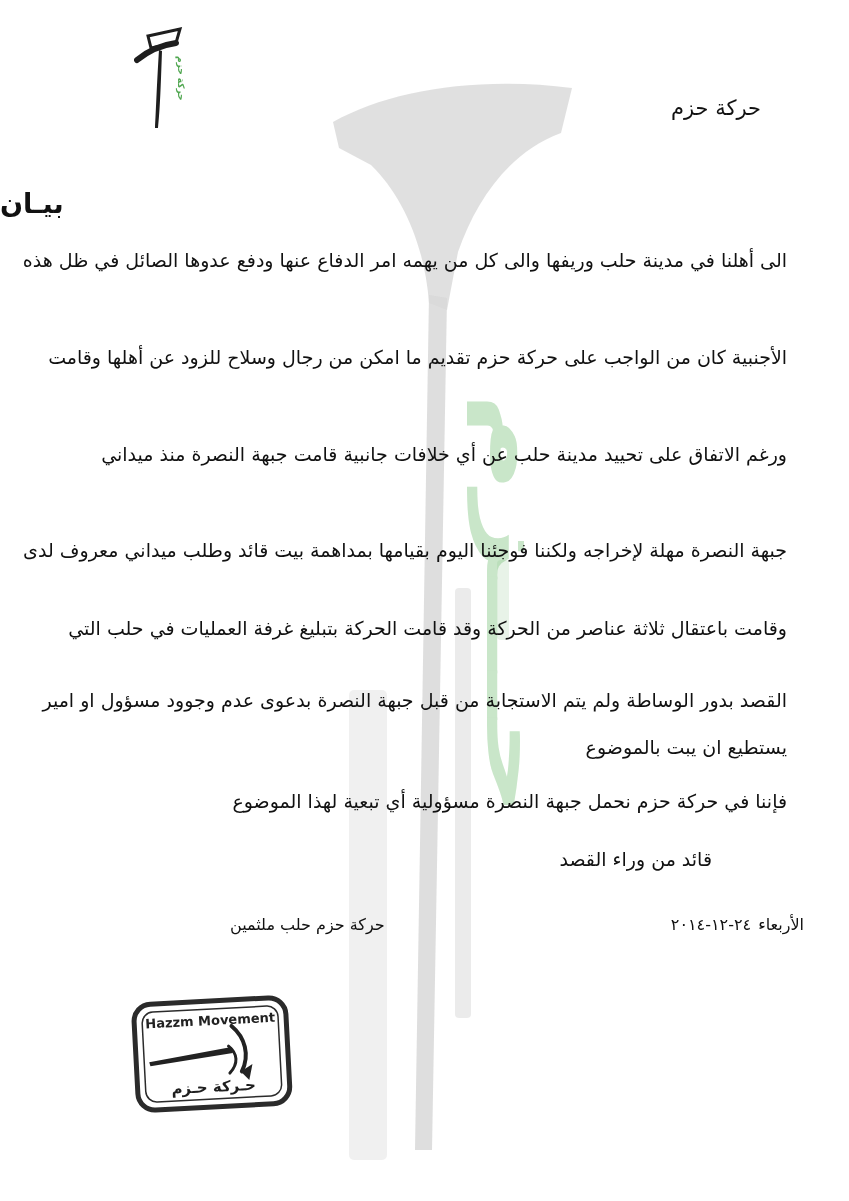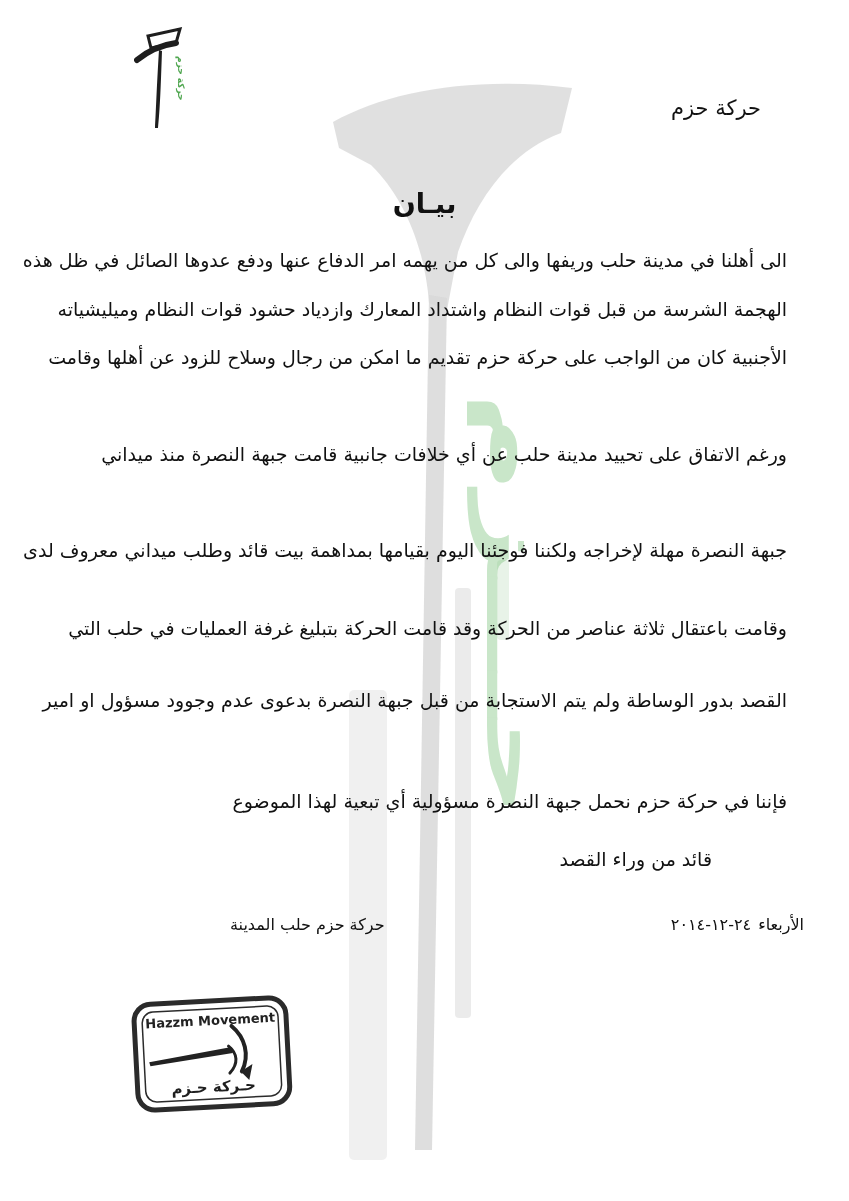--- a/index.html
+++ b/index.html
@@ -28,21 +28,21 @@
     position:absolute;left:176px;top:56px;height:70px;
     writing-mode:vertical-rl;font-size:9px;font-weight:bold;
     color:#3f9e3f;letter-spacing:1px;opacity:.9;
   }
   .org-name{
     position:absolute;top:96px;right:88px;
     direction:rtl;font-size:21px;white-space:nowrap;
   }
   .doc-title{
     position:absolute;top:188px;left:0;right:0;
-    text-align:center;direction:rtl;
+    text-align:left;direction:rtl;
     font-size:27px;font-weight:bold;
   }
   
   .line{
     position:absolute;right:62px;
     direction:rtl;text-align:right;white-space:nowrap;
     font-size:19px;line-height:40px;height:40px;
   }
   .l1{top:240px}.l2{top:289px}.l3{top:337px}.l4{top:386px}
   .l5{top:434px}.l6{top:481px}.l7{top:530px}.l8{top:579px}
@@ -91,34 +91,34 @@
       <path d="M25,24 C23,55 22,85 21,102 L24,102 C26,85 27,55 28,25 Z" fill="#1e1e1e"></path>
     </svg>
   </div>
   <div class="logo-green-text">حركة حزم</div>
 
   <div class="org-name">حركة حزم</div>
 
   <div class="doc-title">بيـان</div>
 
   <div class="line l1">الى أهلنا في مدينة حلب وريفها والى كل من يهمه امر الدفاع عنها ودفع عدوها الصائل في ظل هذه</div>
-  <div class="line l2">الهجمة الشرسة من قبل قوات النظام واشتداد المعارك وازدياد حشود قوات النظام وميليشياته</div>
   <div class="line l3">الأجنبية كان من الواجب على حركة حزم تقديم ما امكن من رجال وسلاح للزود عن أهلها وقامت</div>
   <div class="line l5">ورغم الاتفاق على تحييد مدينة حلب عن أي خلافات جانبية قامت جبهة النصرة منذ ميداني</div>
   <div class="line l7">جبهة النصرة مهلة لإخراجه ولكننا فوجئنا اليوم بقيامها بمداهمة بيت قائد وطلب ميداني معروف لدى</div>
   <div class="line l9">وقامت باعتقال ثلاثة عناصر من الحركة وقد قامت الحركة بتبليغ غرفة العمليات في حلب التي</div>
   <div class="line l10">القصد بدور الوساطة ولم يتم الاستجابة من قبل جبهة النصرة بدعوى عدم وجوود مسؤول او امير</div>
+  <div class="line l11">يستطيع ان يبت بالموضوع</div>
   <div class="line l12">فإننا في حركة حزم نحمل جبهة النصرة مسؤولية أي تبعية لهذا الموضوع</div>
   <div class="line l13">قائد من وراء القصد</div>
 
   <div class="date-line">
     <span>الأربعاء</span>
     <bdo dir="ltr">٢٠١٤-١٢-٢٤</bdo>
   </div>
-  <div class="signature">حركة حزم حلب المدينة</div>
+  <div class="signature">حركة حزم حلب ملثمين</div>
 
   <div class="stamp">
     <svg width="160" height="114" viewBox="0 0 160 114">
       <rect x="4" y="4" width="152" height="106" rx="17" fill="#ffffff" stroke="#2b2b2b" stroke-width="5"></rect>
       <rect x="12" y="12" width="136" height="90" rx="11" fill="none" stroke="#2b2b2b" stroke-width="1.5"></rect>
       <text x="80" y="28" text-anchor="middle" font-family="DejaVu Sans,sans-serif" font-size="13" font-weight="bold" fill="#222222">Hazzm Movement</text>
       <g>
         <path d="M17,62 L100,51 L101,57 L18,66 Z" fill="#222222"></path>
         <path d="M101,30 C114,42 118,60 109,76" fill="none" stroke="#222222" stroke-width="4" stroke-linecap="round"></path>
         <path d="M97,50 C106,58 106,68 97,77" fill="none" stroke="#222222" stroke-width="3" stroke-linecap="round"></path>

